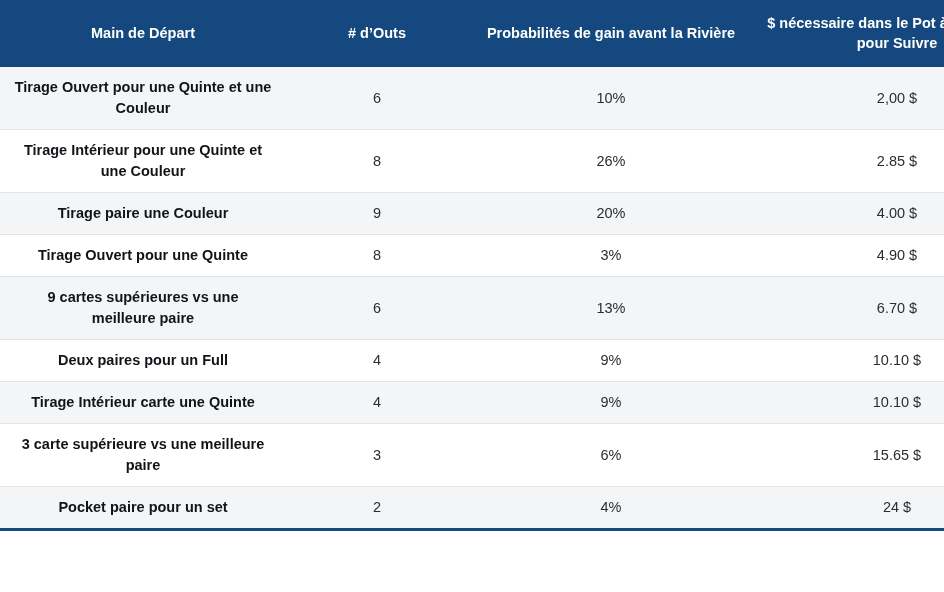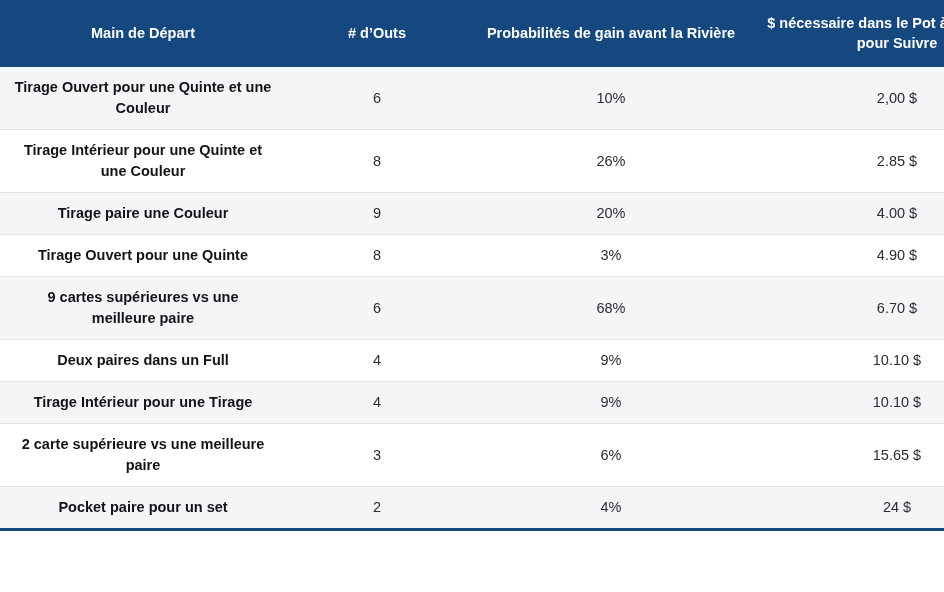--- a/index.html
+++ b/index.html
@@ -101,37 +101,37 @@
     </tr>
     <tr class="plain">
       <td class="hand">Tirage Ouvert pour une Quinte</td>
       <td class="outs">8</td>
       <td class="prob">3%</td>
       <td class="pot">4.90 $</td>
     </tr>
     <tr class="alt">
       <td class="hand">9 cartes supérieures vs une meilleure paire</td>
       <td class="outs">6</td>
-      <td class="prob">68%</td>
+      <td class="prob">13%</td>
       <td class="pot">6.70 $</td>
     </tr>
     <tr class="plain">
-      <td class="hand">Deux paires dans un Full</td>
+      <td class="hand">Deux paires pour un Full</td>
       <td class="outs">4</td>
       <td class="prob">9%</td>
       <td class="pot">10.10 $</td>
     </tr>
     <tr class="alt">
-      <td class="hand">Tirage Intérieur pour une Tirage</td>
+      <td class="hand">Tirage Intérieur carte une Quinte</td>
       <td class="outs">4</td>
       <td class="prob">9%</td>
       <td class="pot">10.10 $</td>
     </tr>
     <tr class="plain">
-      <td class="hand">2 carte supérieure vs une meilleure paire</td>
+      <td class="hand">3 carte supérieure vs une meilleure paire</td>
       <td class="outs">3</td>
       <td class="prob">6%</td>
       <td class="pot">15.65 $</td>
     </tr>
     <tr class="alt">
       <td class="hand">Pocket paire pour un set</td>
       <td class="outs">2</td>
       <td class="prob">4%</td>
       <td class="pot">24 $</td>
     </tr>

